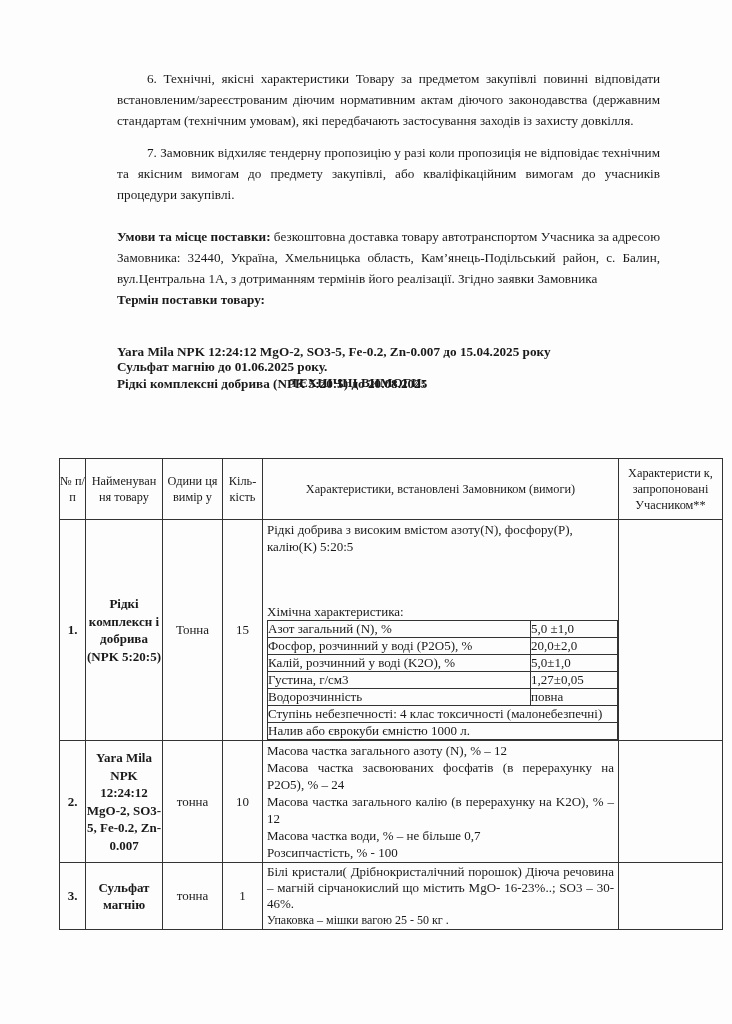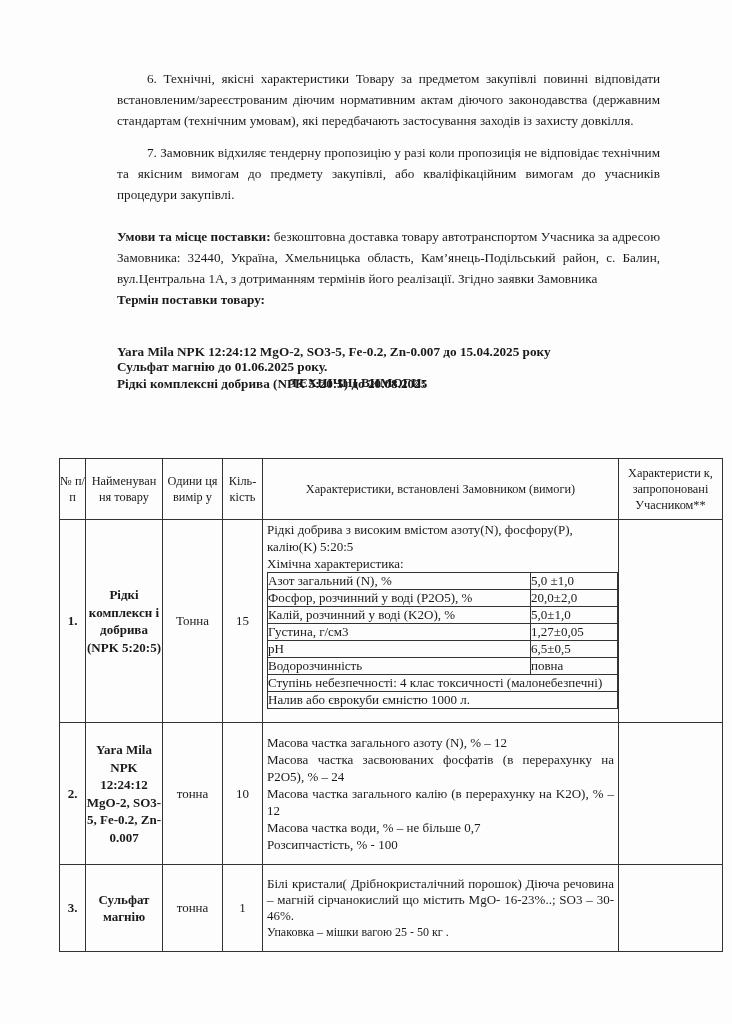--- a/index.html
+++ b/index.html
@@ -11,21 +11,21 @@
   .indent { text-indent: 30px; }
   .b { font-weight: bold; }
   .title { position: absolute; top: 375px; left: 0; width: 716px; text-align: center; font-weight: bold; font-size: 13.2px; }
 
   table.main { position: absolute; left: 59px; top: 458px; width: 663px; border-collapse: collapse; table-layout: fixed; font-size: 13px; }
   table.main td, table.main th { border: 1.2px solid #333; padding: 0; vertical-align: middle; }
   table.main th { font-weight: normal; text-align: center; line-height: 16px; font-size: 12.3px; }
   .num { font-weight: bold; text-align: center; font-size: 13px; }
   .name { font-weight: bold; text-align: center; line-height: 17.5px; font-size: 13px; }
   .unit, .qty { text-align: center; font-size: 13px; margin-left: 28px; }
-  .req { font-size: 13px; line-height: 17px; padding: 11px 4px !important; vertical-align: top !important; }
+  .req { font-size: 13px; line-height: 17px; padding: 1px 4px !important; vertical-align: top !important; }
   .req1 { padding: 1px 0 0 4px !important; vertical-align: top !important; }
   .inner { width: 100%; border-collapse: collapse; font-size: 13px; }
   .inner td { border: 1.2px solid #333; padding: 0 3px; line-height: 16px; }
   .inner td.v { width: 86px; }
   .j { text-align: justify; }
 </style>
 </head>
 <body>
 
 <p class="p indent" style="top:68px;">6. Технічні, якісні характеристики Товару за предметом закупівлі повинні відповідати встановленим/зареєстрованим діючим нормативним актам діючого законодавства (державним стандартам (технічним умовам), які передбачають застосування заходів із захисту довкілля.</p>
@@ -58,42 +58,38 @@
     <th>Характеристи к, запропоновані Учасником**</th>
   </tr>
 
   <tr style="height:203px;">
     <td class="num">1.</td>
     <td class="name">Рідкі комплексн і добрива (NPK 5:20:5)</td>
     <td class="unit">Тонна</td>
     <td class="qty">15</td>
     <td class="req1">
       <div style="padding-right:4px;line-height:17px;">Рідкі добрива з високим вмістом азоту(N), фосфору(P), калію(K)  5:20:5</div>
-      <div style="line-height:17px;">Хімічна характеристика:</div>
+      <div style="line-height:17px;margin-top:48px;">Хімічна характеристика:</div>
       <table class="inner">
         <tbody>
               <tr>
                 <td> Азот загальний (N), %</td>
                 <td class="v">5,0 ±1,0</td>
               </tr>
         <tr>
                 <td>Фосфор, розчинний у воді (P2O5), %</td>
                 <td class="v">20,0±2,0</td>
               </tr>
         <tr>
                 <td>Калій, розчинний у воді (K2O), %</td>
                 <td class="v">5,0±1,0</td>
               </tr>
         <tr>
                 <td>Густина, г/см3</td>
                 <td class="v">1,27±0,05</td>
-              </tr>
-        <tr>
-                <td>  pH</td>
-                <td class="v">6,5±0,5</td>
               </tr>
         <tr>
                 <td>Водорозчинність</td>
                 <td class="v">повна</td>
               </tr>
         <tr>
                 <td colspan="2">Ступінь небезпечності: 4 клас токсичності (малонебезпечні)</td>
               </tr>
         <tr>
                 <td colspan="2"> Налив або єврокуби ємністю 1000 л.</td>

